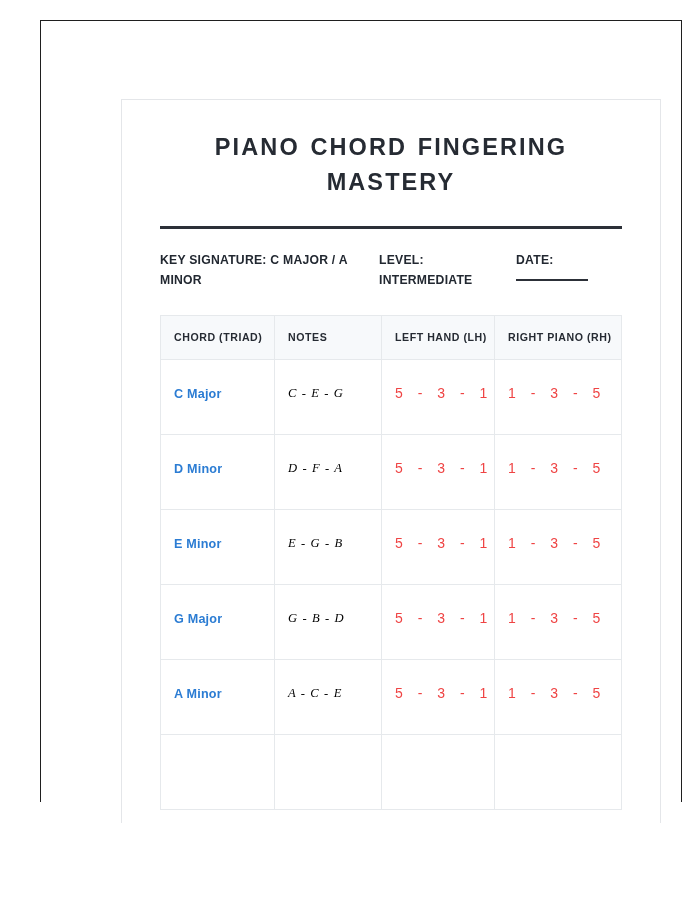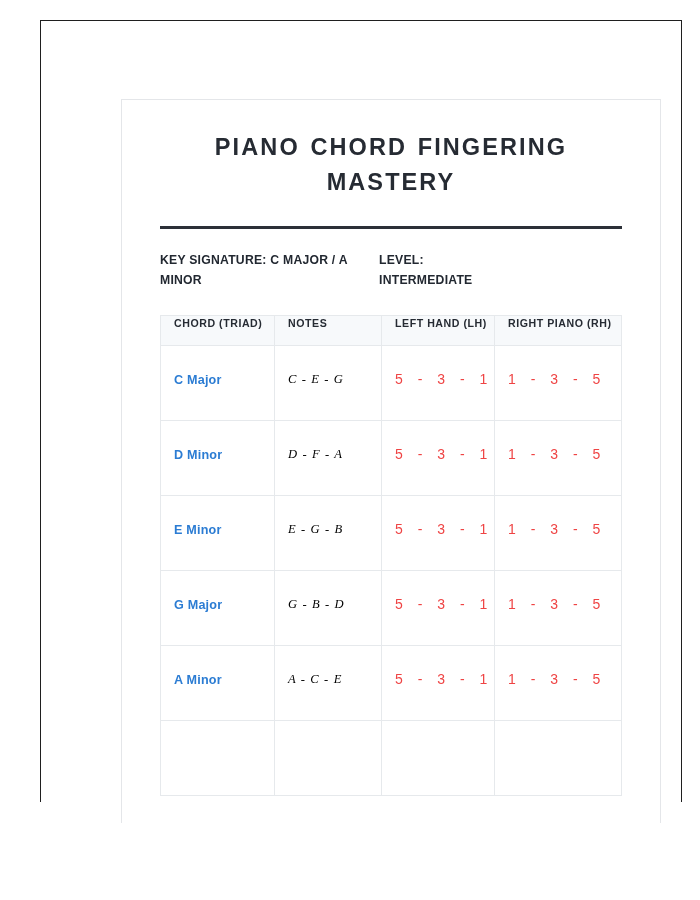--- a/index.html
+++ b/index.html
@@ -102,21 +102,21 @@
     table-layout: fixed;
   }
   .chord-table th,
   .chord-table td {
     border: 1px solid #e6e9ec;
     text-align: left;
     vertical-align: middle;
   }
   .chord-table thead th {
     background: #f7f9fb;
-    padding: 0 0 14px 13px;
+    padding: 14px 0 14px 13px;
     font-size: 10.6px;
     font-weight: bold;
     color: #262b33;
     letter-spacing: 0.55px;
     line-height: 1.42;
   }
   .th-notes { letter-spacing: 1.5px; }
 
   .col-chord  { width: 114px; }
   .col-notes  { width: 107px; }
@@ -157,20 +157,24 @@
   <div class="page-panel">
     <div class="page-inner">
 
       <h1 class="doc-title">PIANO CHORD FINGERING MASTERY</h1>
 
       <div class="title-rule"></div>
 
       <div class="meta-row">
         <div class="meta-cell meta-key">KEY SIGNATURE: C MAJOR / A MINOR</div>
         <div class="meta-cell meta-level">LEVEL: INTERMEDIATE</div>
+        <div class="meta-cell meta-date">
+          <span>DATE:</span>
+          <div class="date-blank"></div>
+        </div>
       </div>
 
       <table class="chord-table">
         <colgroup>
           <col class="col-chord">
             <col class="col-notes">
           <col class="col-lh">
             <col class="col-rh">
         </colgroup>
         <thead>

